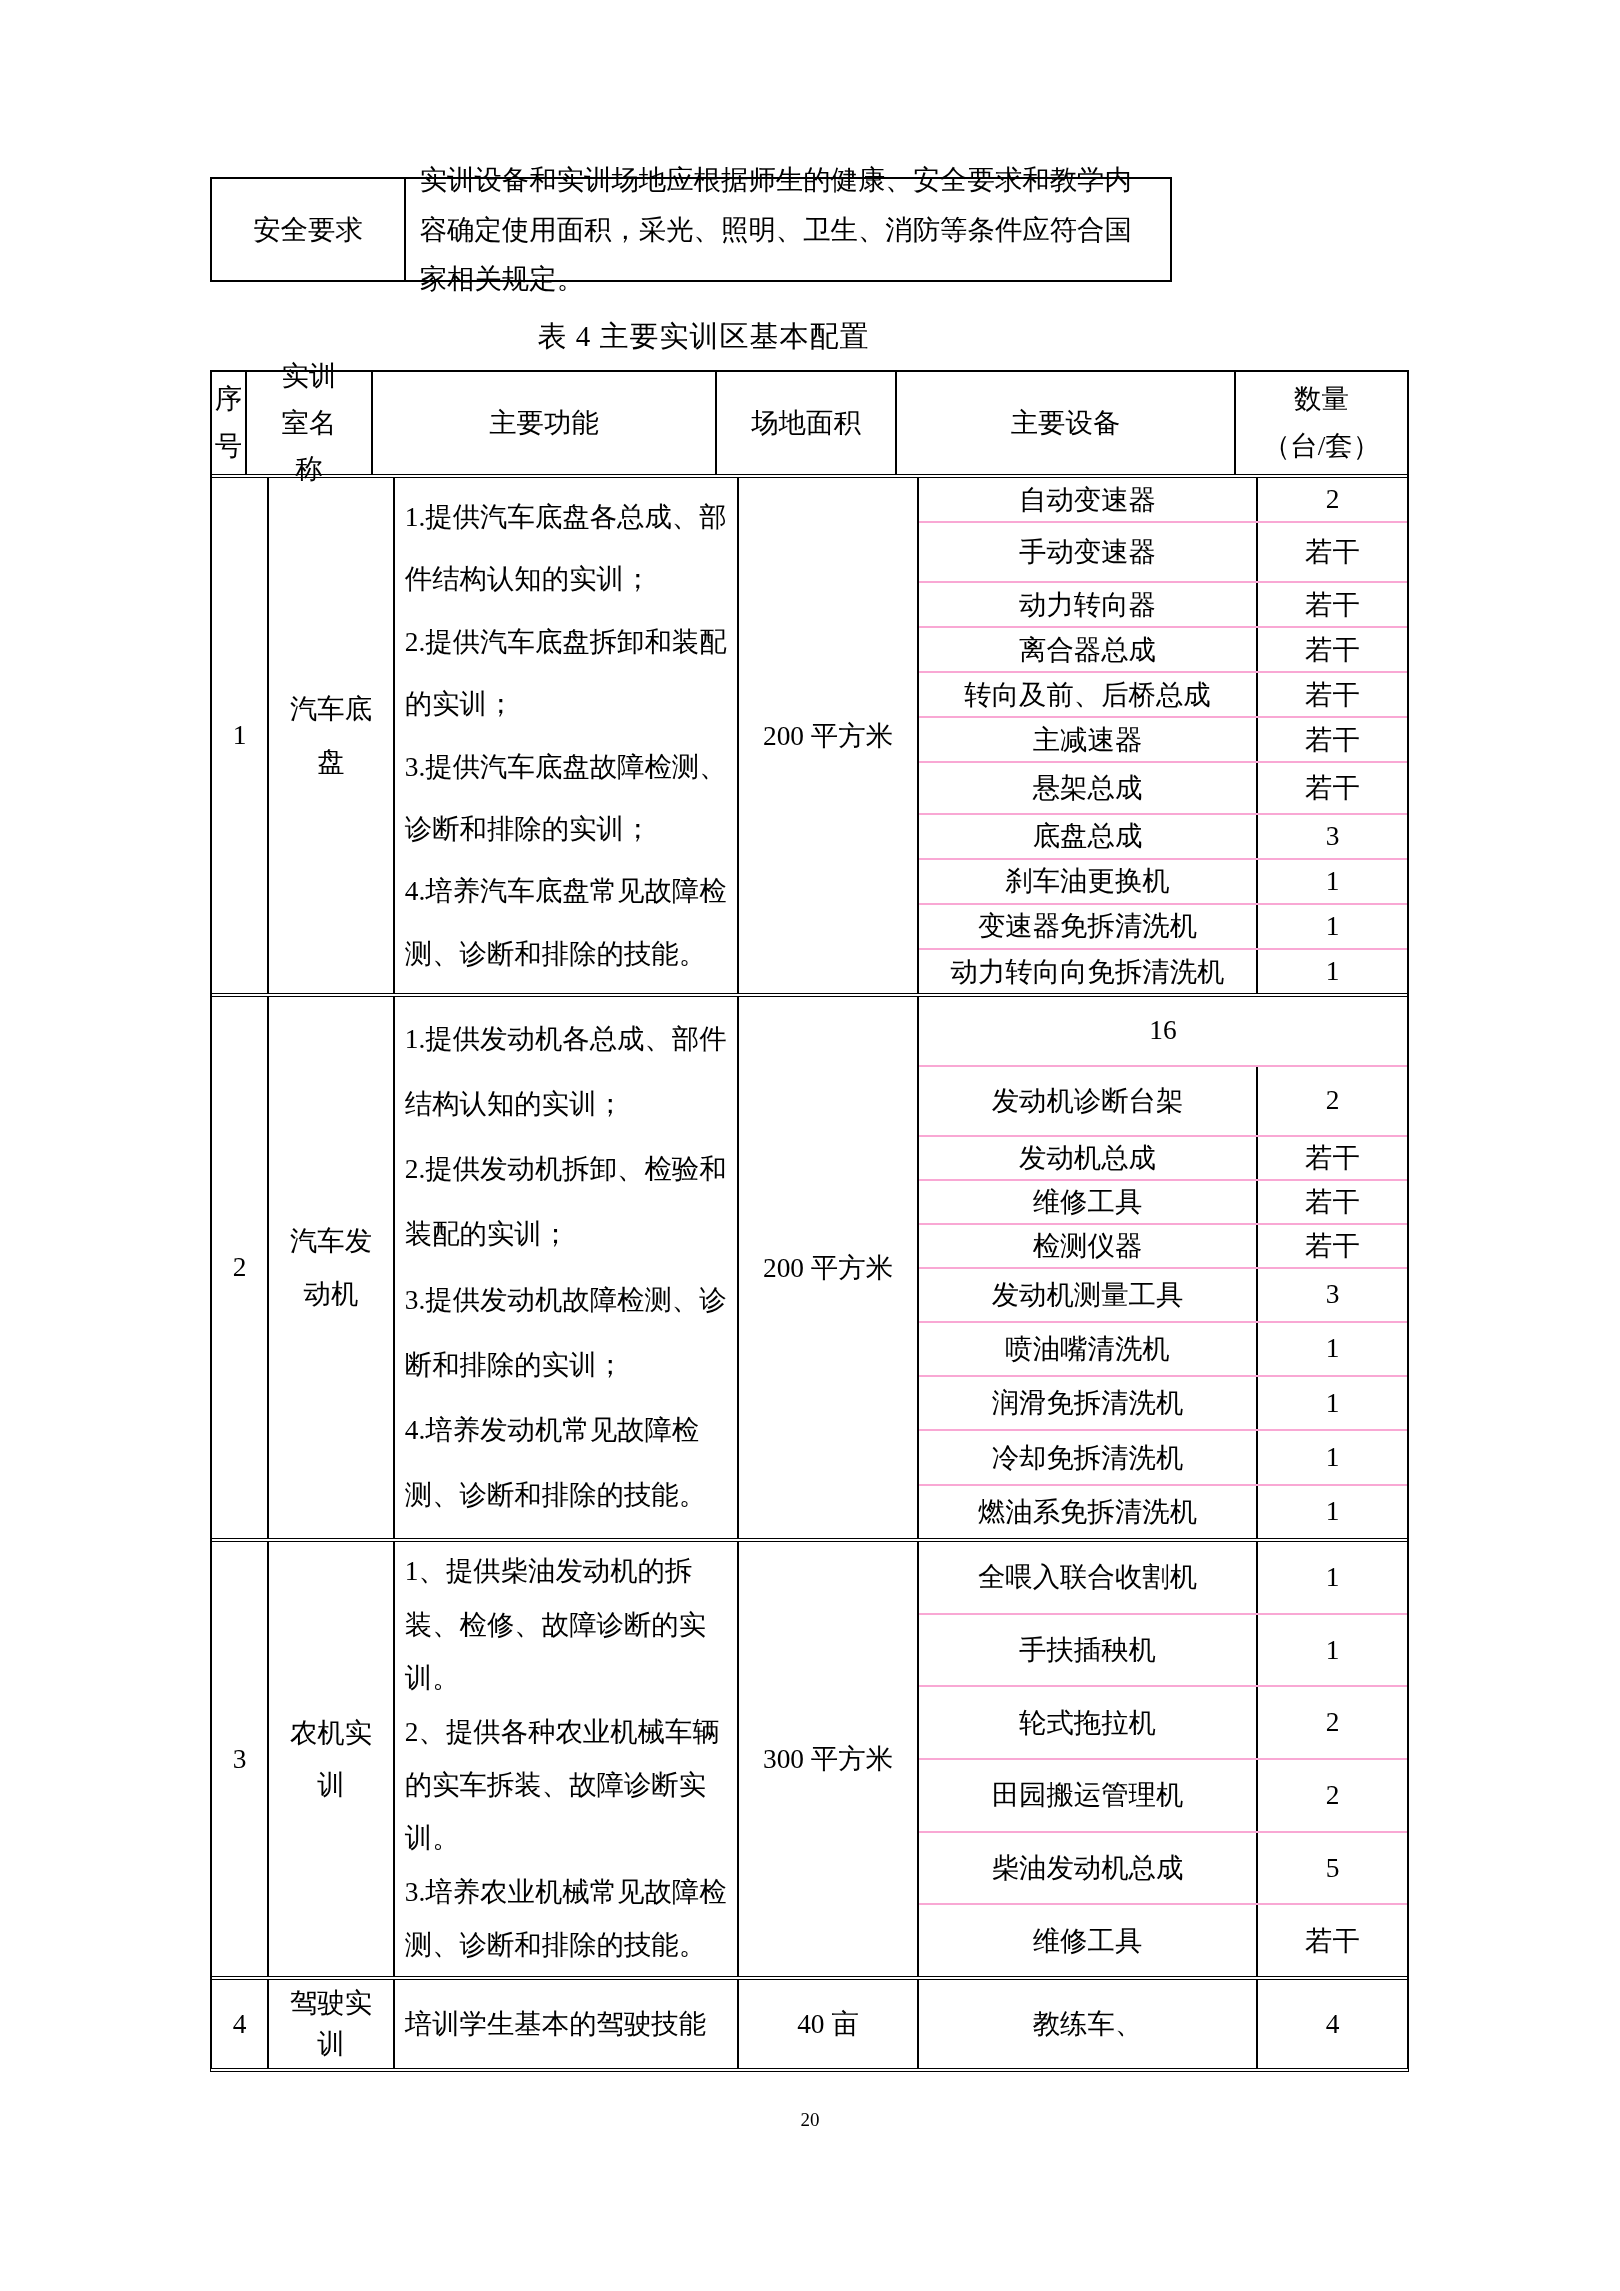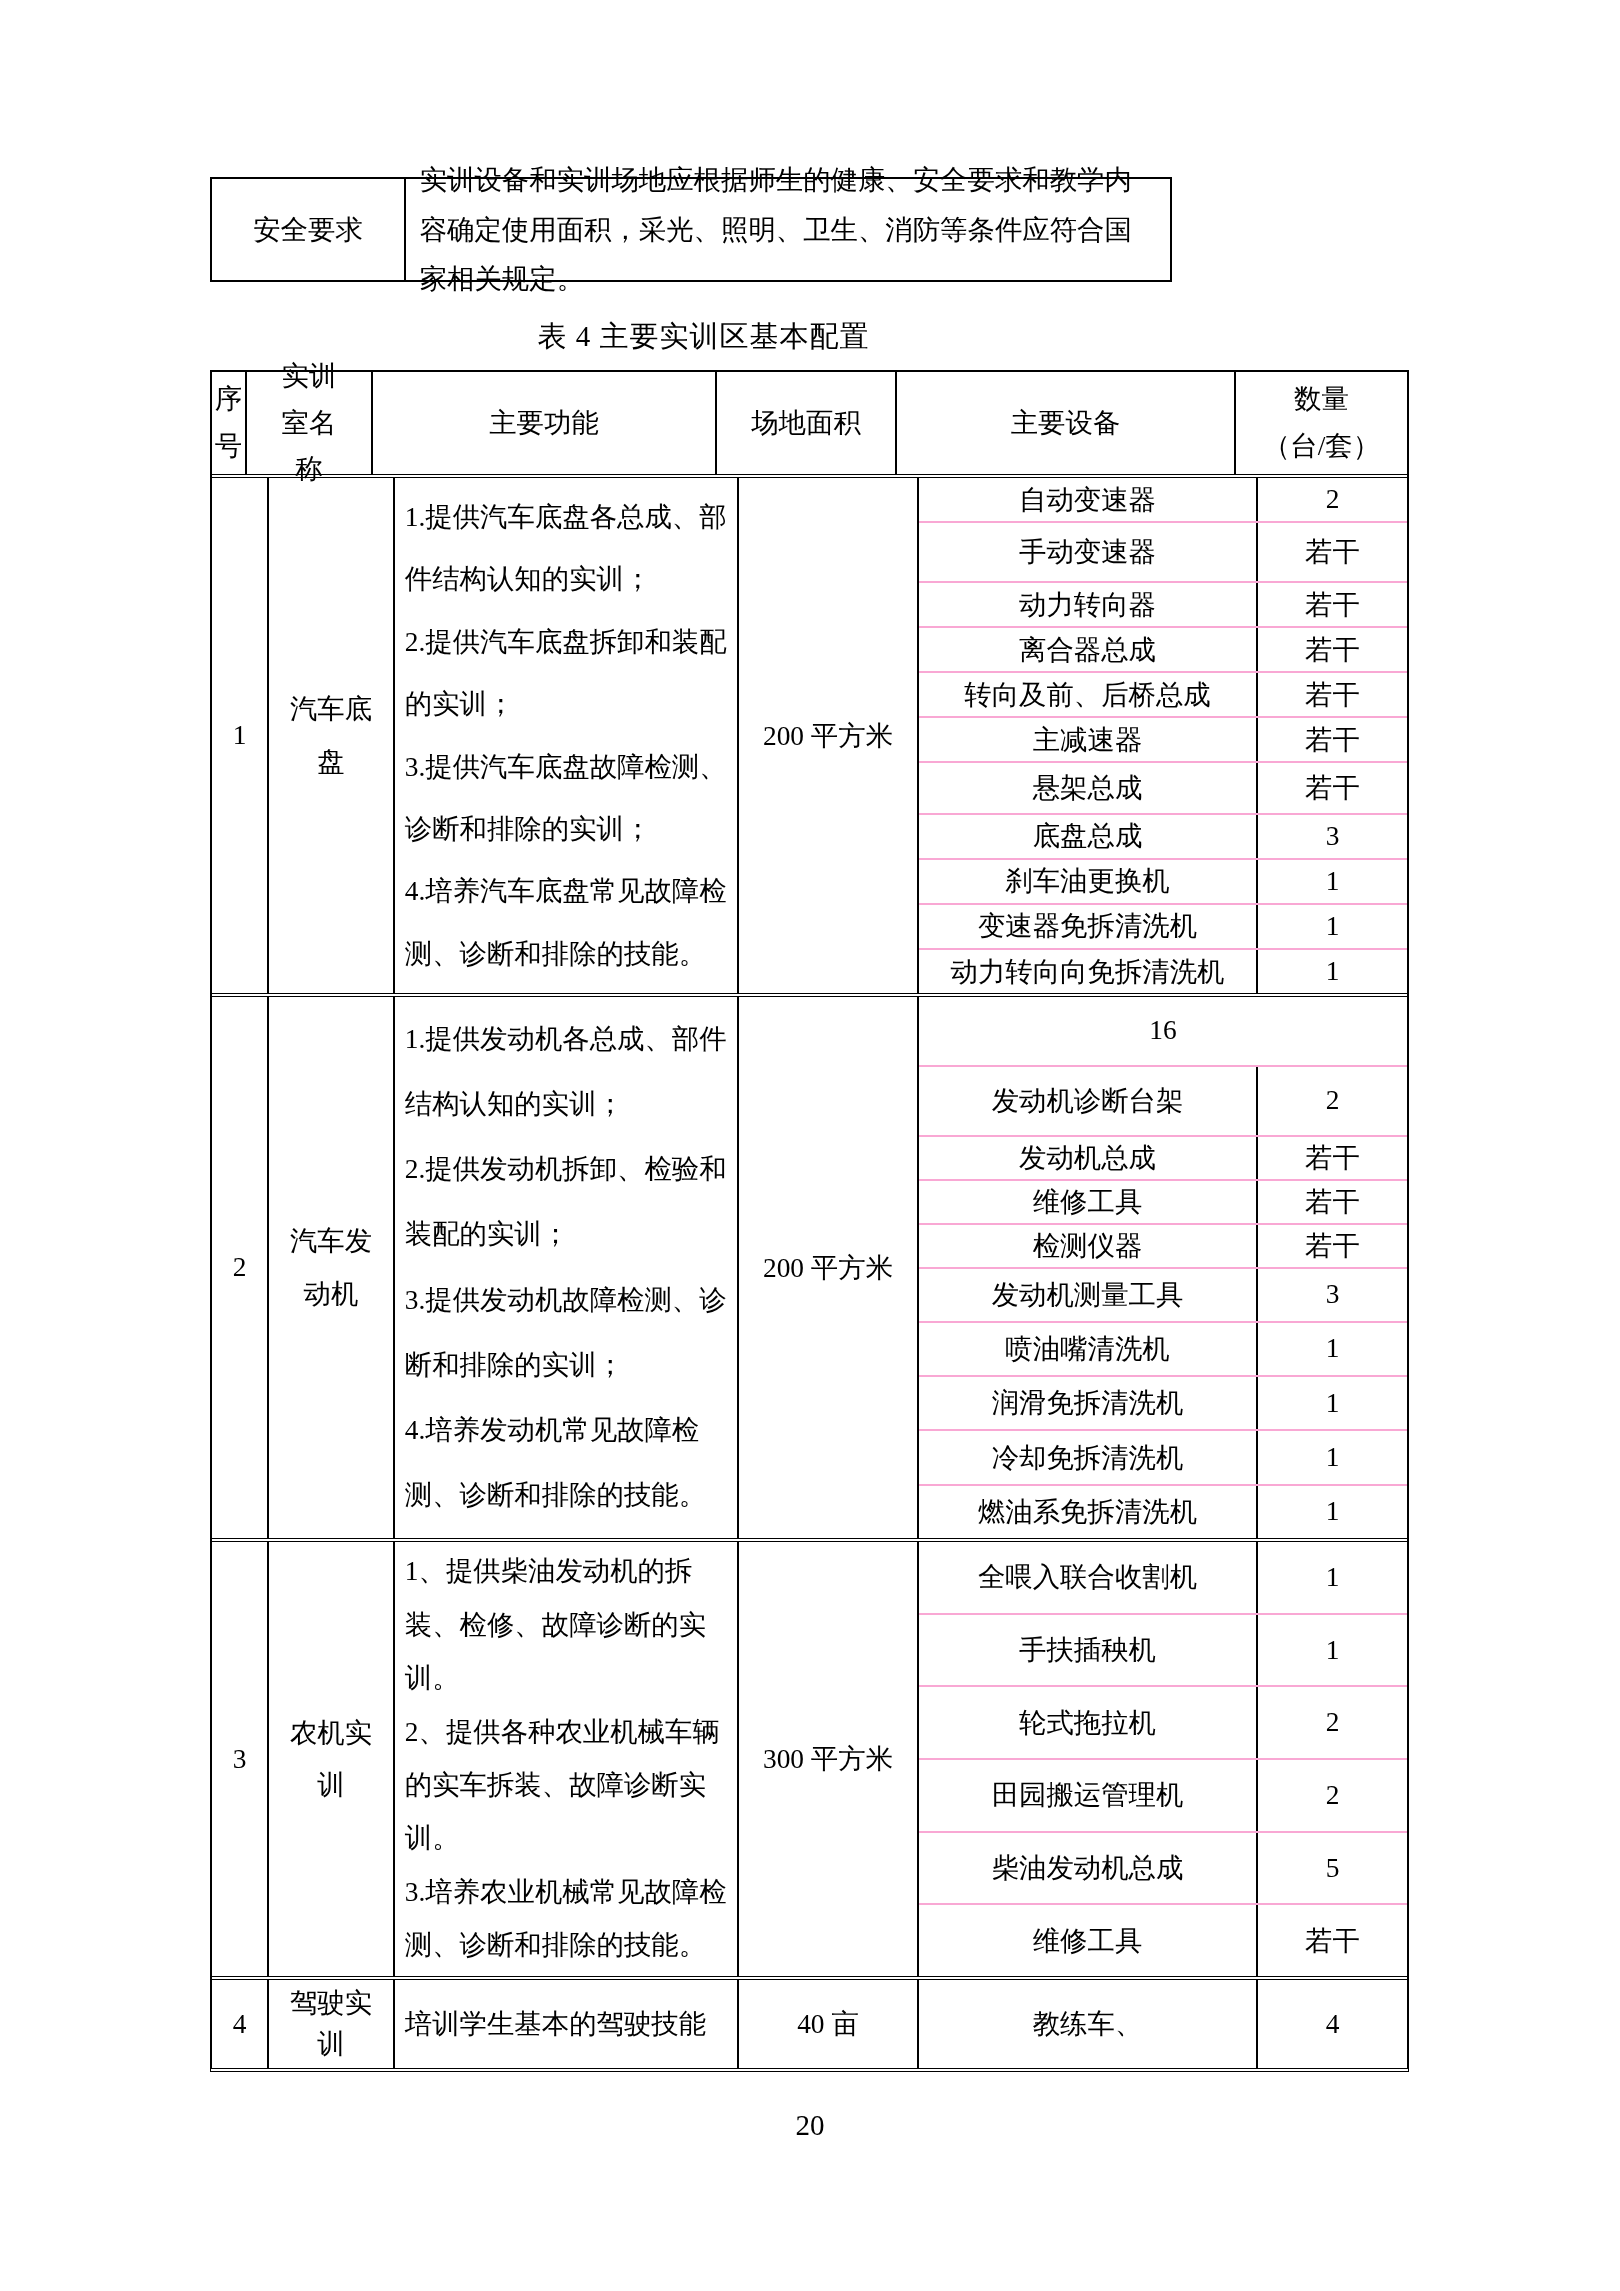--- a/index.html
+++ b/index.html
@@ -58,21 +58,21 @@
   .equip-name{width:339px;border-right:2px solid #000;display:flex;align-items:center;justify-content:center;
     font-size:27.4px;text-align:center;}
   .equip-qty{flex:1;display:flex;align-items:center;justify-content:center;font-size:27.4px;}
 
   
   .row-1 .equip-row:nth-child(2){flex-grow:1.35;}
   .row-1 .equip-row:nth-child(7){flex-grow:1.15;}
   .row-2 .equip-row:nth-child(-n+2){flex-grow:1.3;}
   .row-2 .equip-row:nth-child(n+3):nth-child(-n+5){flex-grow:0.8;}
 
-  .page-number{position:absolute;top:2109px;left:0;width:1620px;text-align:center;font-size:29px;}
+  .page-number{position:absolute;top:2109px;left:0;width:1620px;text-align:center;font-size:19px;}
 </style>
 </head>
 <body>
 
 <div class="page">
   <div class="content">
 
     <div class="safety">
       <div class="safety-label">安全要求</div>
       <div class="safety-text">实训设备和实训场地应根据师生的健康、安全要求和教学内容确定使用面积，采光、照明、卫生、消防等条件应符合国家相关规定。</div>

